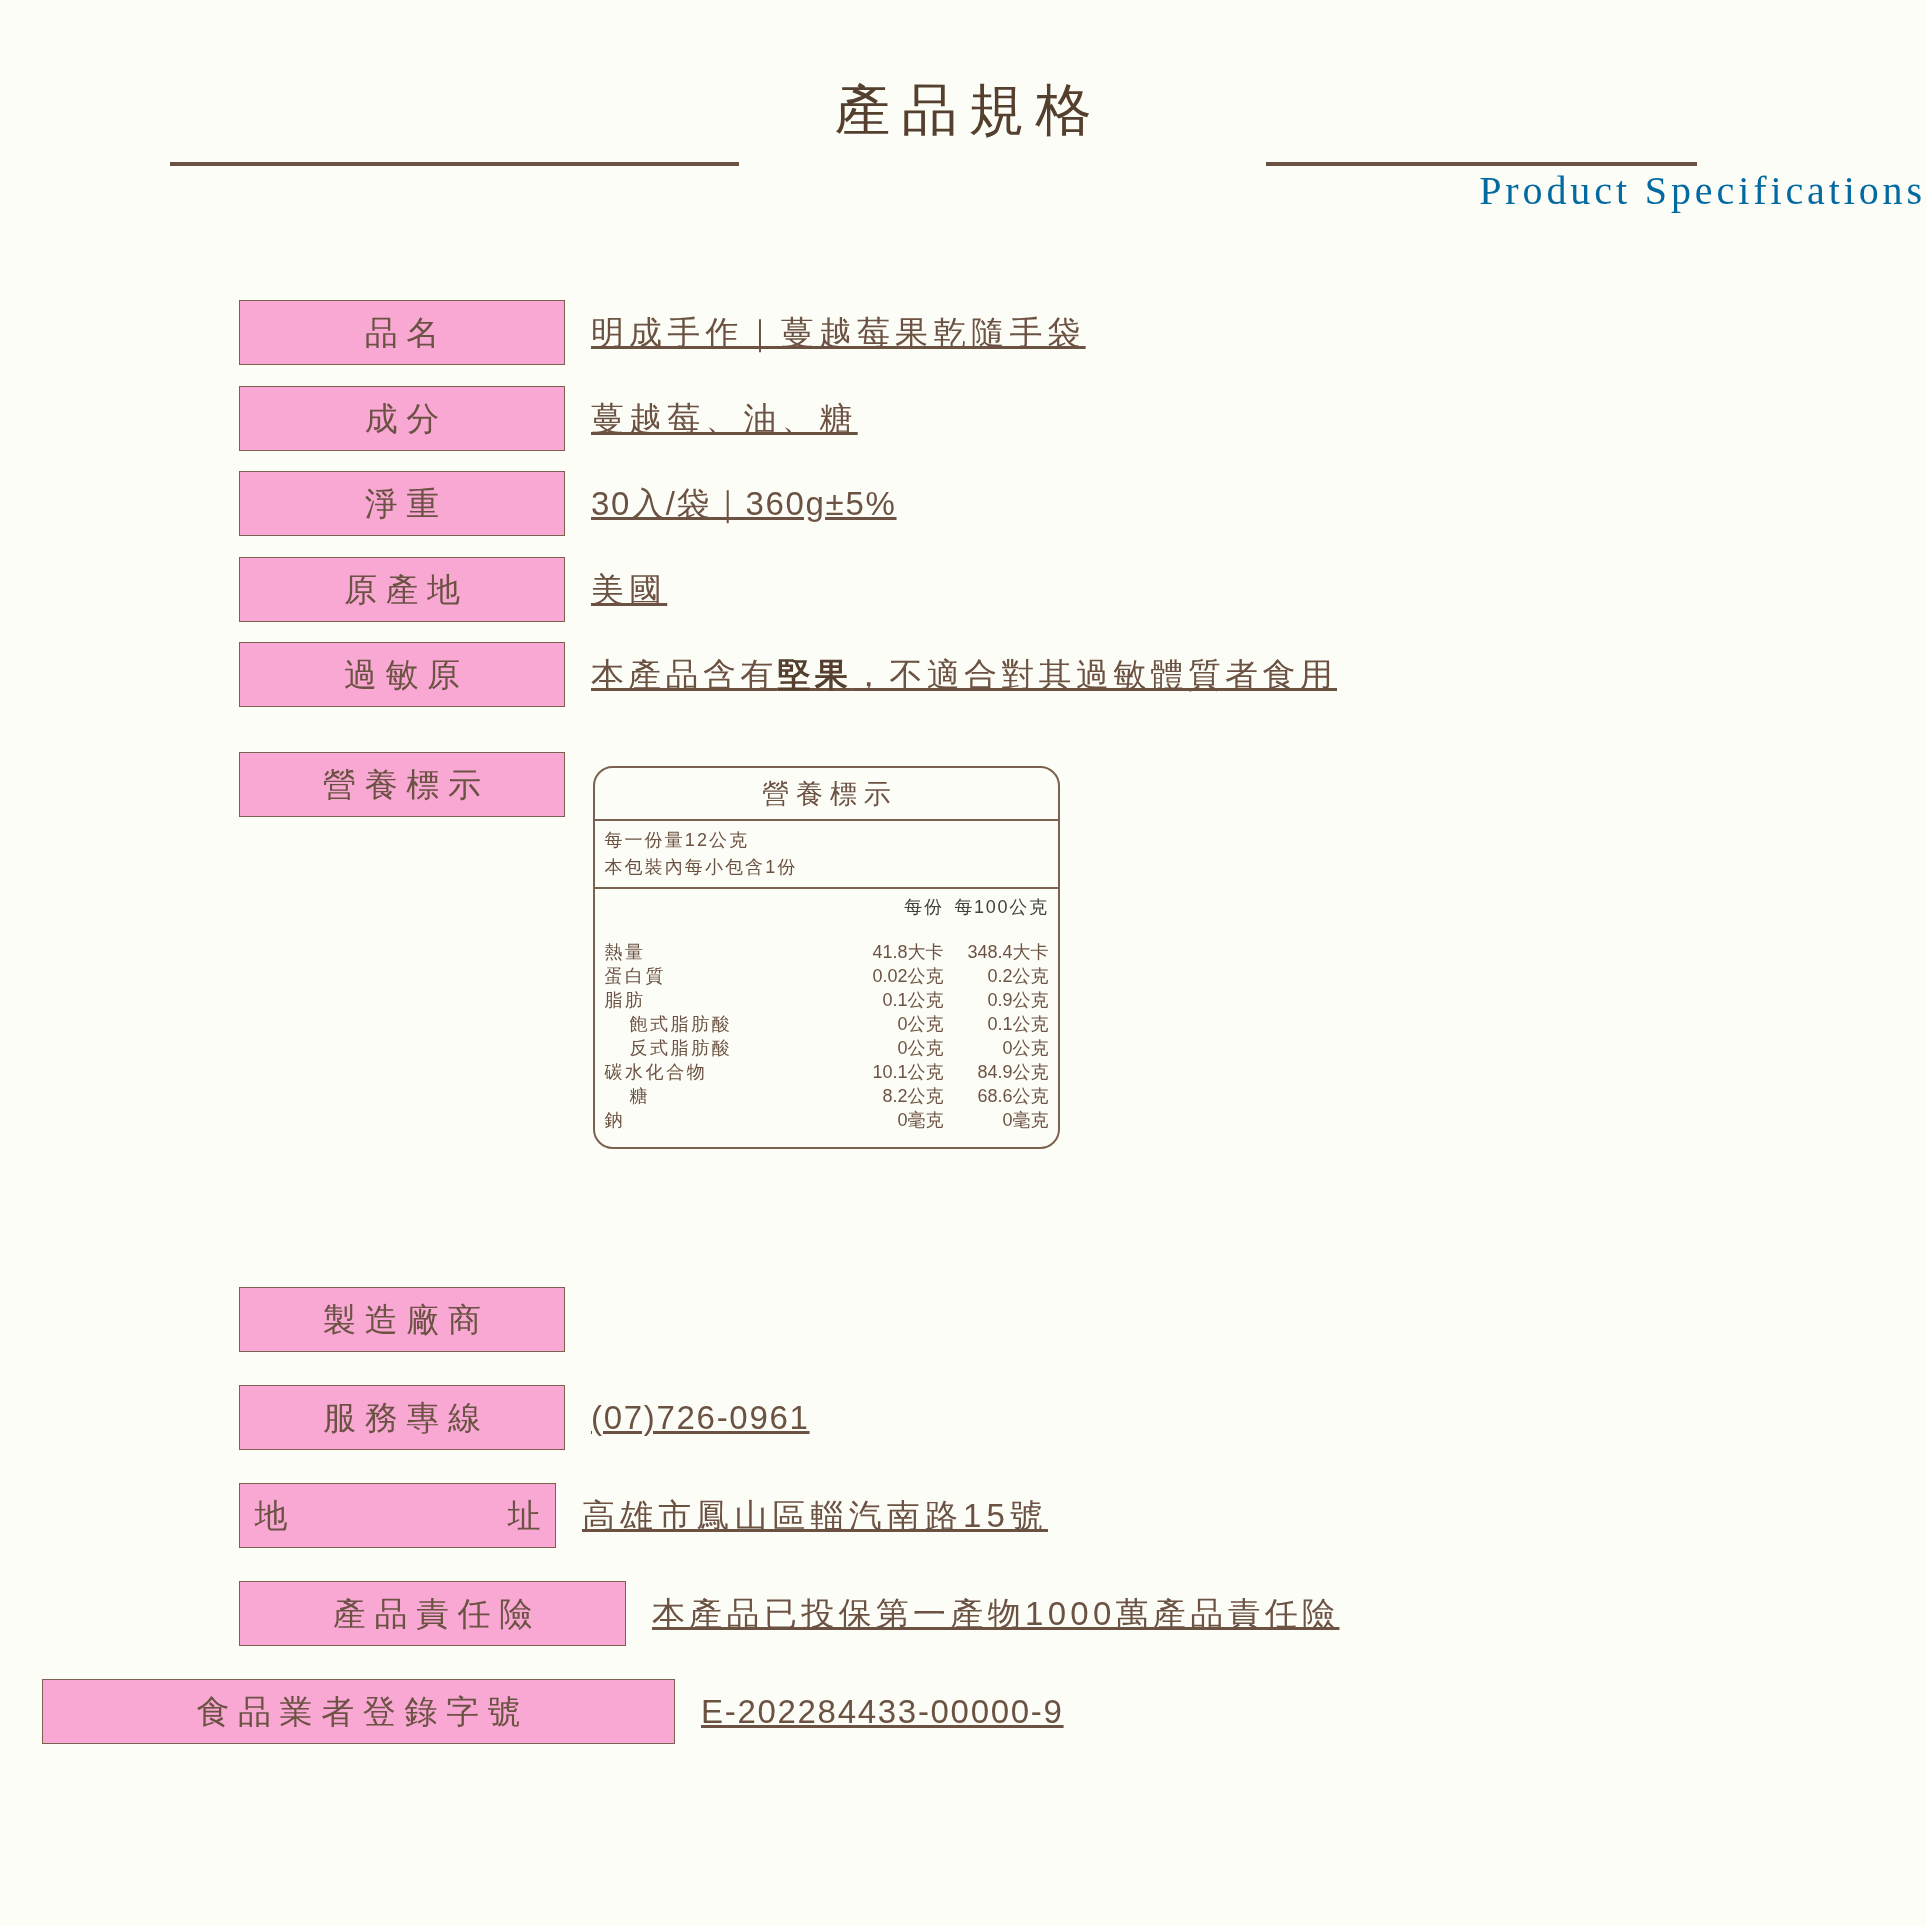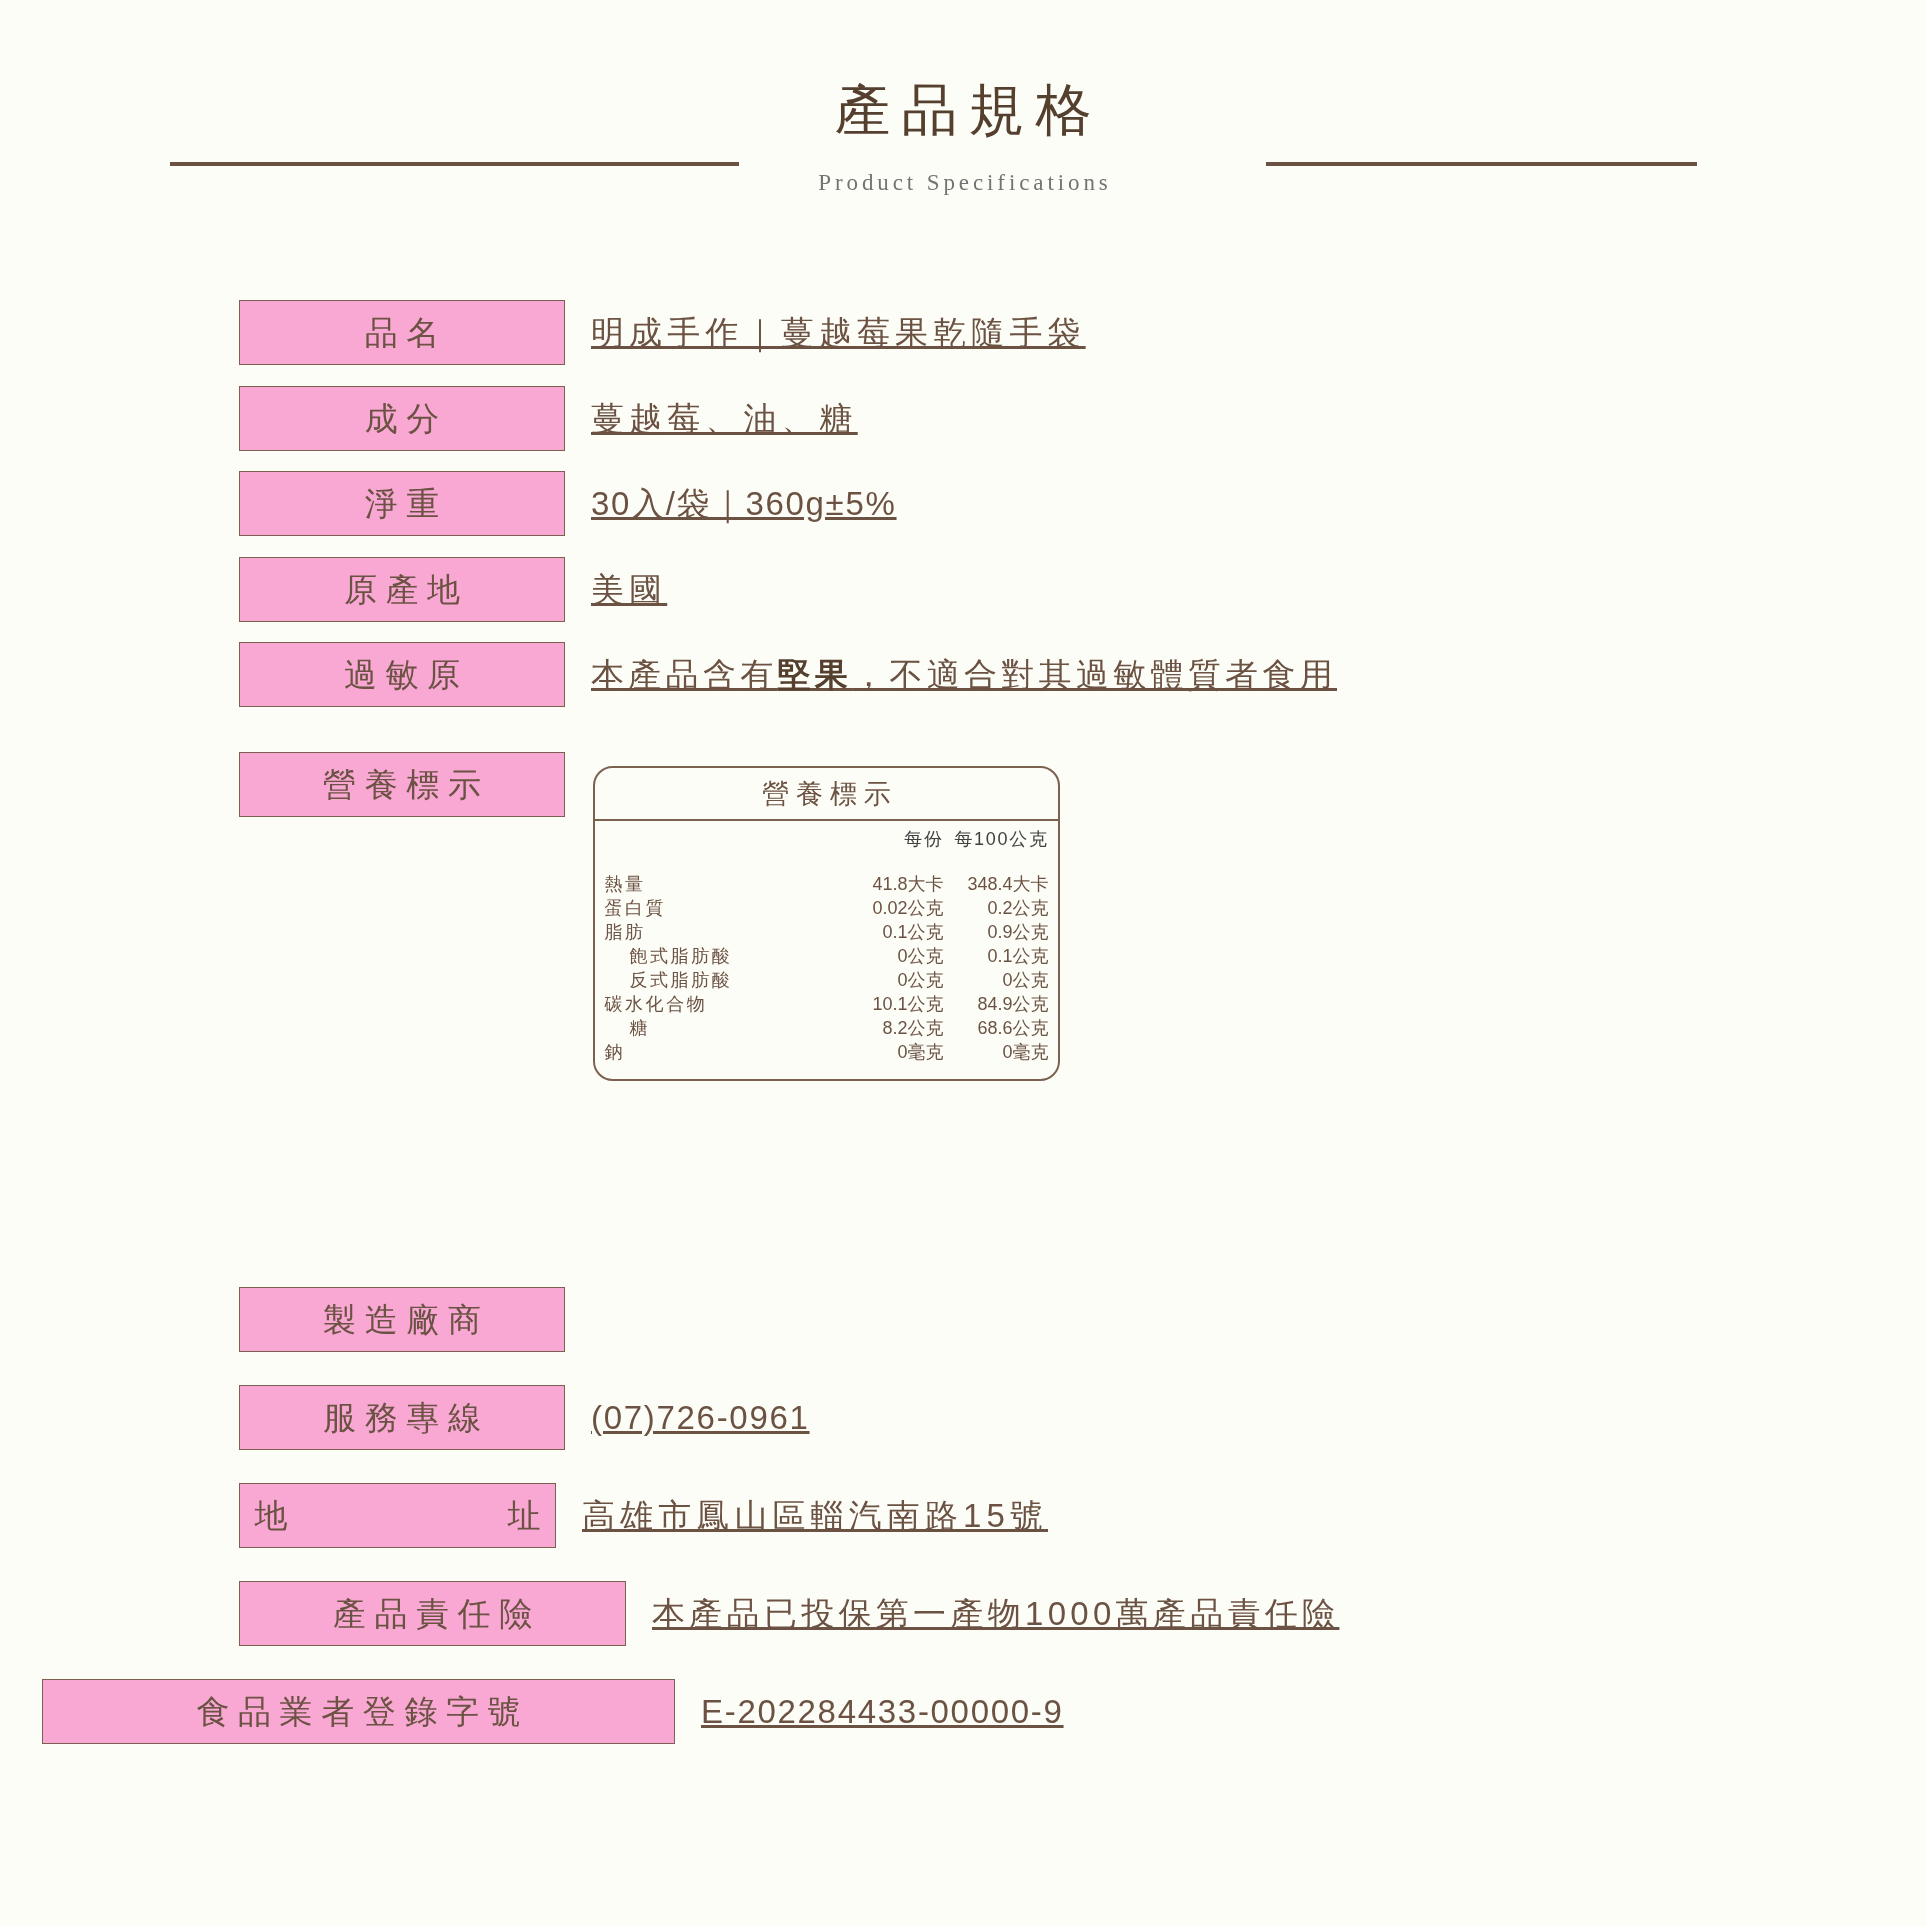--- a/index.html
+++ b/index.html
@@ -42,26 +42,26 @@
     text-indent: 11px;
     font-weight: 500;
     color: #55402f;
     font-family: "Liberation Serif", "DejaVu Serif", serif;
   }
   .header-sub {
     position: absolute;
     top: 171px;
     left: 0;
     width: 100%;
-    text-align: center;
-    font-size: 23px;
+    text-align: right;
+    font-size: 40px;
     line-height: 1;
     letter-spacing: 3.9px;
     text-indent: 3.9px;
-    color: #737373;
+    color: #0369a1;
     font-family: "Liberation Serif", "DejaVu Serif", serif;
   }
 
   
   .spec-list {
     position: absolute;
     top: 300px;
     left: 0;
     width: 1926px;
   }
@@ -274,20 +274,24 @@
     <div class="value num">E-202284433-00000-9</div>
   </div>
 
 </div>
 
 <div class="nutri-wrap">
   <div class="nutri-box">
 
     <div class="nutri-title">營養標示</div>
 
+    <div class="nutri-serv">
+      <div>每一份量12公克</div>
+      <div>本包裝內每小包含1份</div>
+    </div>
 
     <div class="nutri-head">
       <div class="c-name"></div>
       <div class="c-per">每份</div>
       <div class="c-100">每100公克</div>
     </div>
 
     <div class="nutri-rows" id="nutri-rows">
         <div class="nutri-row">
           <div class="c-name">熱量</div>

